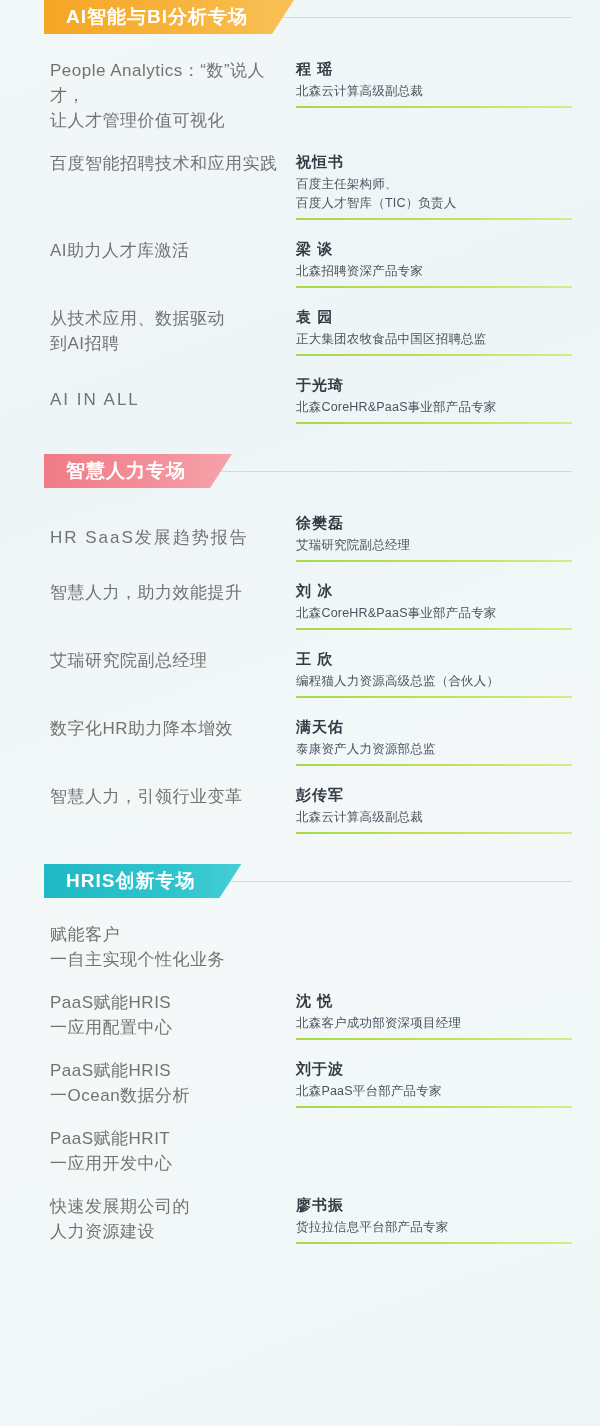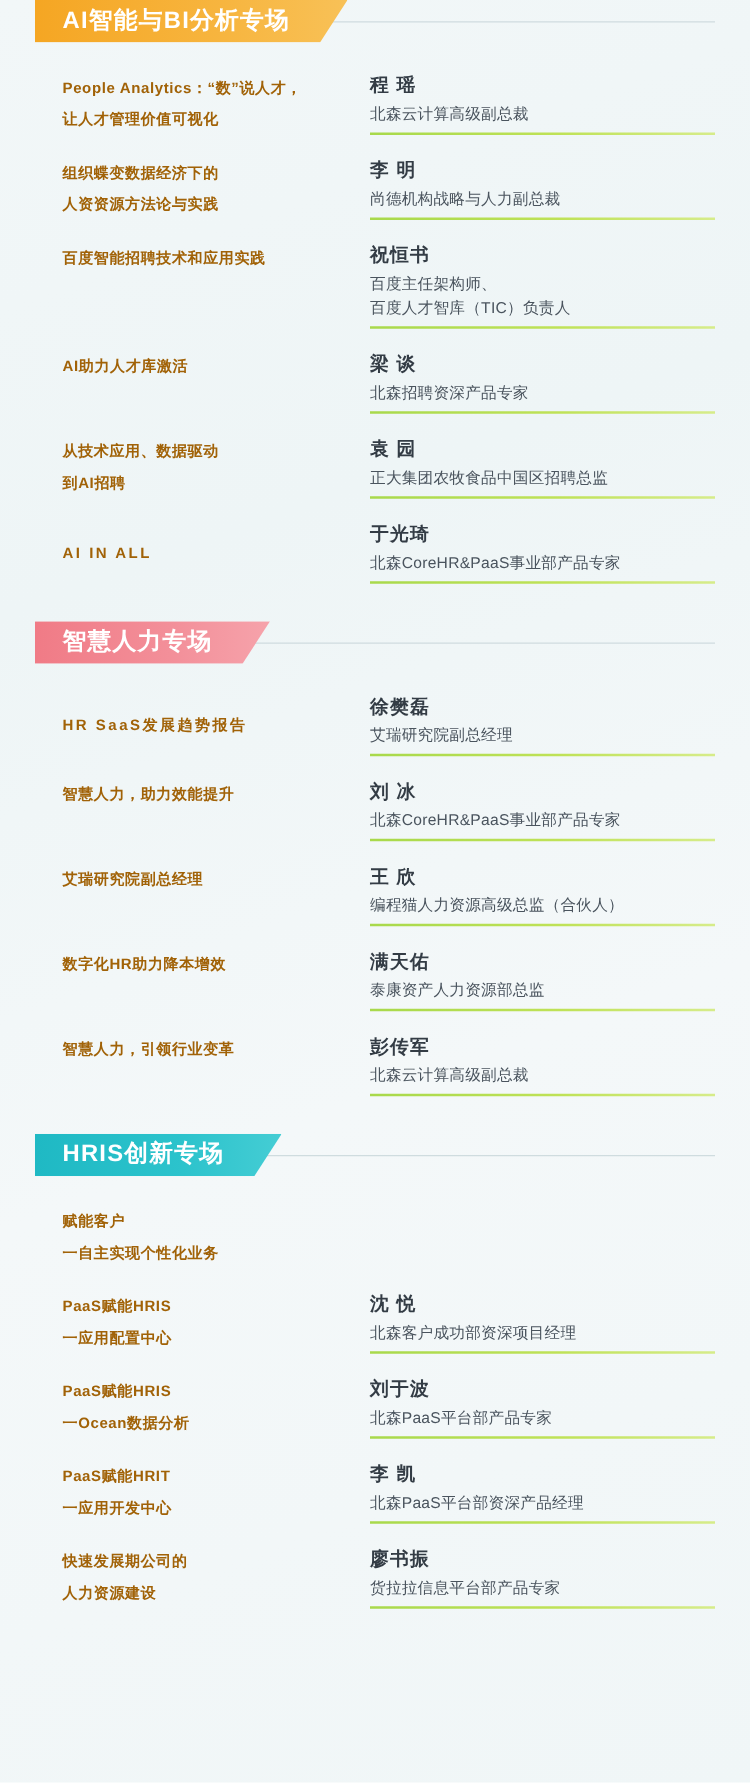--- a/index.html
+++ b/index.html
@@ -34,21 +34,21 @@
     font-weight: bold;
     letter-spacing: 1px;
     white-space: nowrap;
   }
   .ribbon::after {
     content: "";
     position: absolute;
     top: 0; right: 0;
     width: 34px; height: 34px;
   }
-  .ribbon-wrap { position: relative; }
+  .ribbon-wrap { position: relative; margin-left: 16px; }
   .ribbon-rule {
     position: absolute;
     left: 0; right: 0;
     top: 17px;
     height: 1px;
     background: #cfdcdf;
     z-index: 0;
   }
   .ribbon-inner { position: relative; z-index: 1; }
 
@@ -71,25 +71,24 @@
   .row {
     display: flex;
     align-items: flex-start;
     padding: 10px 0 8px 0;
     position: relative;
   }
   .topic {
     width: 268px;
     flex: 0 0 268px;
     padding-left: 22px;
-    font-size: 12px;
+    font-size: 17px;
     line-height: 25px;
-    color: #a16207;
+    color: #737373;
     letter-spacing: 0.5px;
-    font-weight: bold;
   }
   .topic.wide-space { letter-spacing: 2px; margin-top: 13px; }
   .speaker {
     flex: 1 1 auto;
     padding-right: 4px;
     position: relative;
     padding-bottom: 7px;
   }
   .speaker .name {
     font-size: 15px;
@@ -131,28 +130,20 @@
 
       <div class="row">
         <div class="topic">People Analytics：“数”说人才，<br>让人才管理价值可视化</div>
         <div class="speaker">
           <div class="name">程 瑶</div>
           <div class="title">北森云计算高级副总裁</div>
           <div class="underline"></div>
         </div>
       </div>
 
-      <div class="row">
-        <div class="topic">组织蝶变数据经济下的<br>人资资源方法论与实践</div>
-        <div class="speaker">
-          <div class="name">李 明</div>
-          <div class="title">尚德机构战略与人力副总裁</div>
-          <div class="underline"></div>
-        </div>
-      </div>
 
       <div class="row">
         <div class="topic">百度智能招聘技术和应用实践</div>
         <div class="speaker">
           <div class="name">祝恒书</div>
           <div class="title">百度主任架构师、<br>百度人才智库（TIC）负责人</div>
           <div class="underline"></div>
         </div>
       </div>
 
@@ -273,25 +264,20 @@
         <div class="topic">PaaS赋能HRIS<br>一Ocean数据分析</div>
         <div class="speaker">
           <div class="name">刘于波</div>
           <div class="title">北森PaaS平台部产品专家</div>
           <div class="underline"></div>
         </div>
       </div>
 
       <div class="row">
         <div class="topic">PaaS赋能HRIT<br>一应用开发中心</div>
-        <div class="speaker">
-          <div class="name">李 凯</div>
-          <div class="title">北森PaaS平台部资深产品经理</div>
-          <div class="underline"></div>
-        </div>
       </div>
 
       <div class="row">
         <div class="topic">快速发展期公司的<br>人力资源建设</div>
         <div class="speaker">
           <div class="name">廖书振</div>
           <div class="title">货拉拉信息平台部产品专家</div>
           <div class="underline"></div>
         </div>
       </div>

